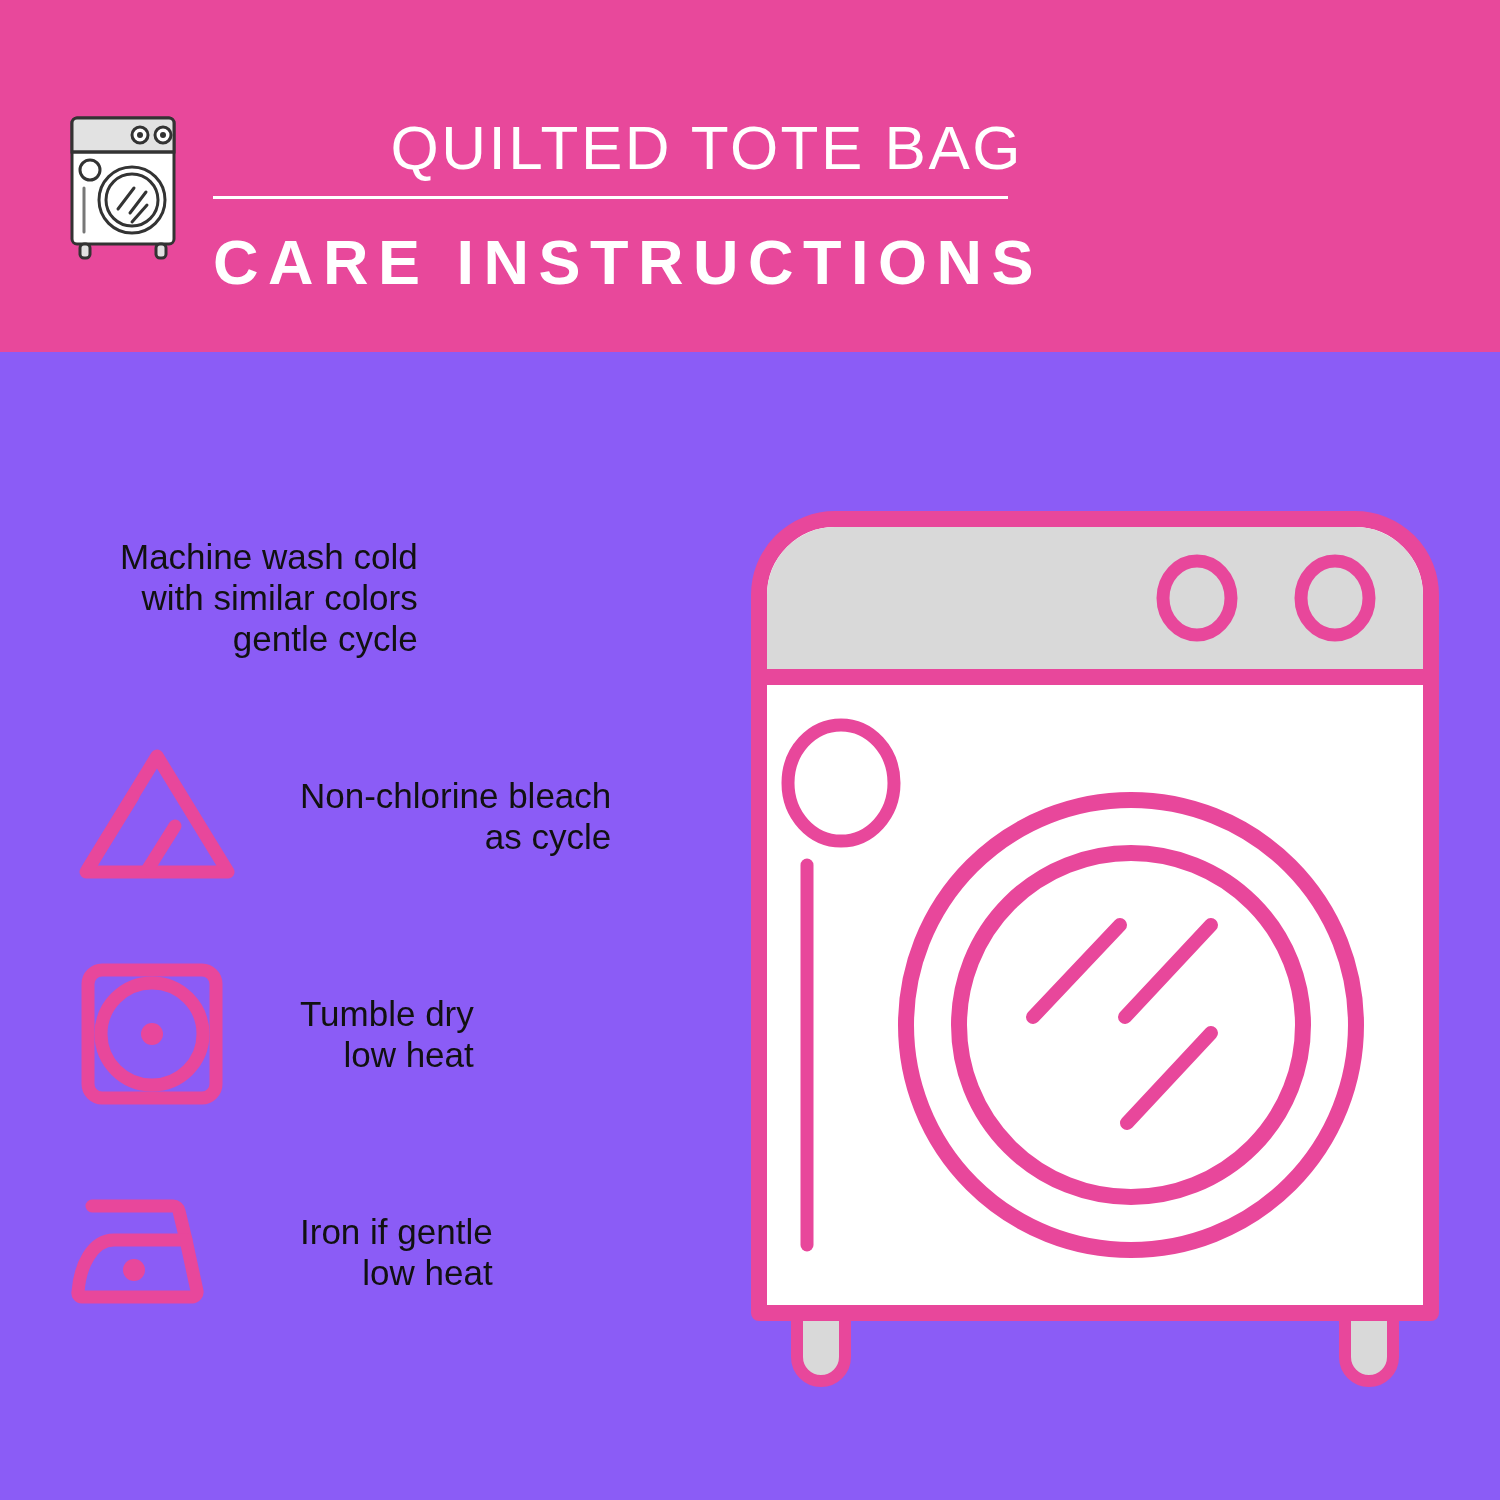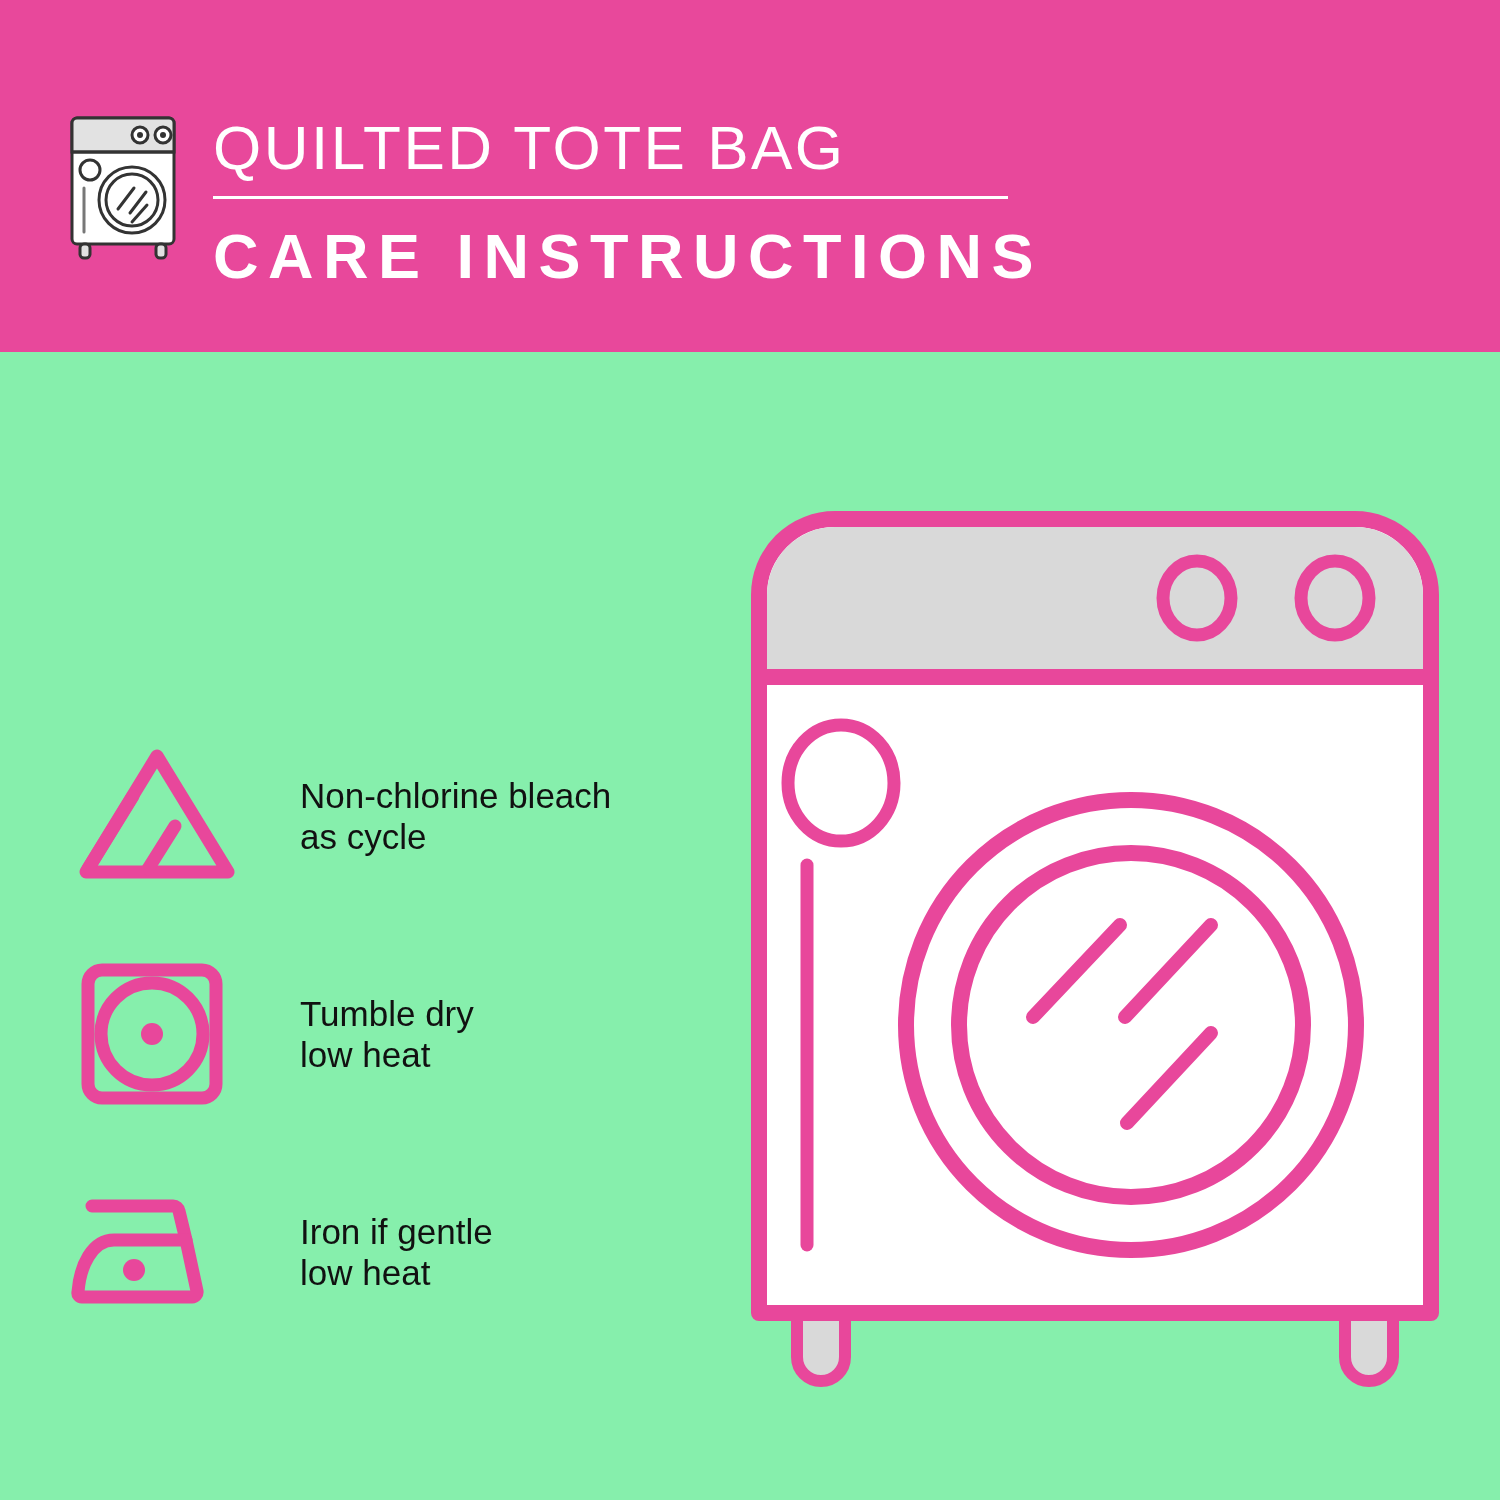--- a/index.html
+++ b/index.html
@@ -8,22 +8,23 @@
     padding: 0;
     background: #ffffff;
   }
   body {
     font-family: "Liberation Sans", sans-serif;
   }
   .page {
     position: relative;
     width: 1500px;
     height: 1500px;
-    background: #86efac;
+    background: #8b5cf6;
     overflow: hidden;
+    text-align: right;
   }
 
   
   .header {
     position: absolute;
     left: 0;
     top: 0;
     width: 1500px;
     height: 352px;
     background: #e8489b;
@@ -50,21 +51,21 @@
     line-height: 72px;
     white-space: nowrap;
   }
   .title-divider {
     margin-top: 12px;
     width: 795px;
     height: 3px;
     background: #ffffff;
   }
   .title-line2 {
-    margin-top: 22px;
+    margin-top: 28px;
     color: #ffffff;
     font-family: "Liberation Sans", sans-serif;
     font-size: 63px;
     font-weight: 700;
     letter-spacing: 9.5px;
     line-height: 70px;
     white-space: nowrap;
   }
 
   
@@ -150,20 +151,25 @@
       <div class="title-line1">QUILTED TOTE BAG</div>
       <div class="title-divider"></div>
       <div class="title-line2">CARE INSTRUCTIONS</div>
     </div>
 
   </div>
 
   <div class="instructions">
 
     <div class="instruction-row">
+      <div class="label-cell">
+        <span class="ln">Machine wash cold</span>
+        <span class="ln">with similar colors</span>
+        <span class="ln">gentle cycle</span>
+      </div>
     </div>
 
     <div class="instruction-row">
       <div class="symbol-cell">
         <svg viewBox="0 0 175 155" width="175" height="155" aria-hidden="true">
 
           <path d="M87 18 L158 134 L16 134 Z" fill="none" stroke="#e8479b" stroke-width="13" stroke-linejoin="round"></path>
 
           <line x1="63" y1="58" x2="18" y2="131" stroke="#e8479b" stroke-width="13" stroke-linecap="round"></line>
           <line x1="105" y1="88" x2="78" y2="131" stroke="#e8479b" stroke-width="13" stroke-linecap="round"></line>

